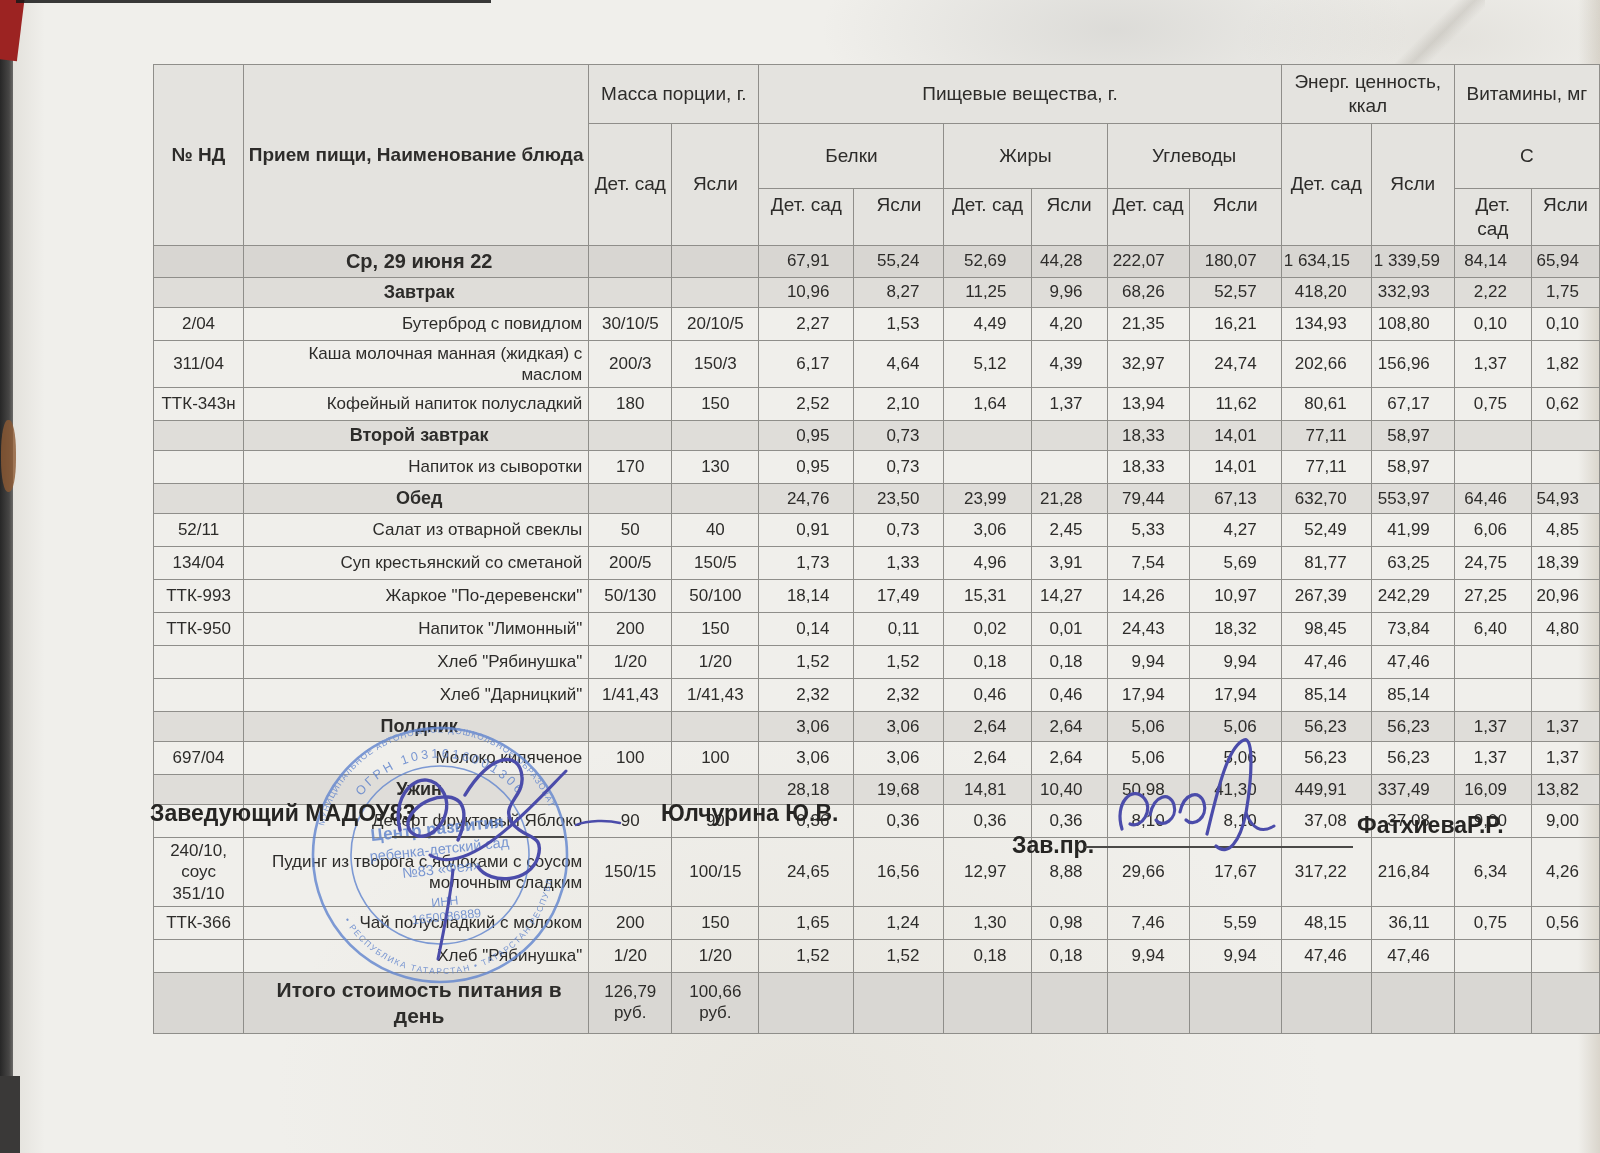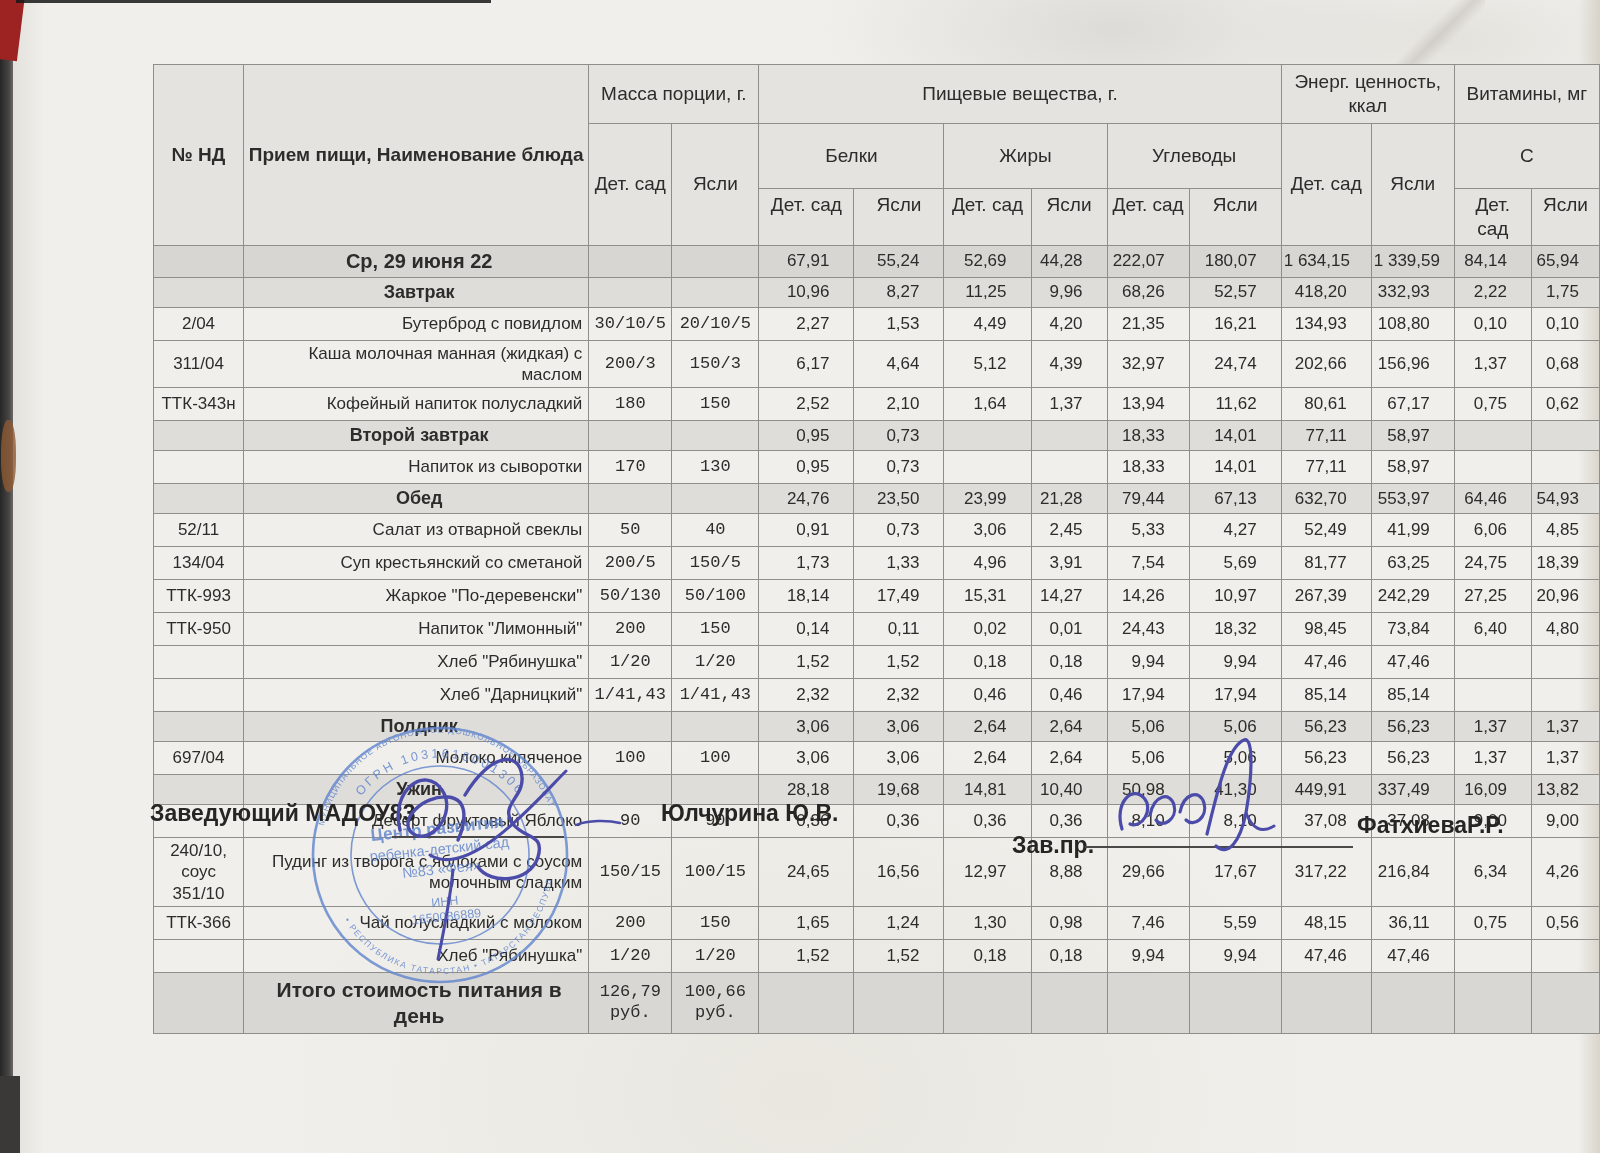--- a/index.html
+++ b/index.html
@@ -39,21 +39,21 @@
   .row-item td{height:28px;background:transparent;}
   .row-day td{background:#d8d6d2;height:27px;}
   .row-day .c-name{font-weight:bold;text-align:center;font-size:20px;}
   .row-section td{background:#dfddd9;height:25px;}
   .row-section .c-name{font-weight:bold;text-align:center;font-size:18px;}
   .row-total td{background:#d9d7d3;height:56px;}
   .row-total .c-name{font-weight:bold;text-align:center;font-size:21px;}
   .row-total .c-mass{font-size:17px;line-height:1.2;}
   .c-nd{text-align:center;padding:2px 4px;line-height:1.15;}
   .c-name{text-align:right;padding:2px 6px 2px 12px;}
-  .c-mass{text-align:center;padding:2px 3px;font-family:Liberation Mono, monospace;}
+  .c-mass{text-align:center;padding:2px 3px;}
   .c-val{text-align:right;padding:2px 24px 2px 2px;white-space:nowrap;}
   td.c-val:last-child{padding-right:20px;}
   
   .ftext{position:absolute;font-size:23px;white-space:nowrap;color:#262523;font-weight:bold;}
   .uline{position:absolute;height:2px;background:#4a4947;}
   .sig{position:absolute;}
   .sig path{fill:none;stroke:#4b4caa;stroke-linecap:round;}
   .stamp{position:absolute;opacity:.82;}
   .stamp text{font-family:"Liberation Sans", sans-serif;fill:#5f83cc;}
   .dash-stroke{position:absolute;width:48px;height:10px;}
@@ -177,21 +177,21 @@
           <td class="c-mass">150/3</td>
           <td class="c-val">6,17</td>
           <td class="c-val">4,64</td>
           <td class="c-val">5,12</td>
           <td class="c-val">4,39</td>
           <td class="c-val">32,97</td>
           <td class="c-val">24,74</td>
           <td class="c-val">202,66</td>
           <td class="c-val">156,96</td>
           <td class="c-val">1,37</td>
-          <td class="c-val">0,68</td>
+          <td class="c-val">1,82</td>
         </tr>
         <tr class="row-item">
           <td class="c-nd">ТТК-343н</td>
           <td class="c-name">Кофейный напиток полусладкий</td>
           <td class="c-mass">180</td>
           <td class="c-mass">150</td>
           <td class="c-val">2,52</td>
           <td class="c-val">2,10</td>
           <td class="c-val">1,64</td>
           <td class="c-val">1,37</td>

